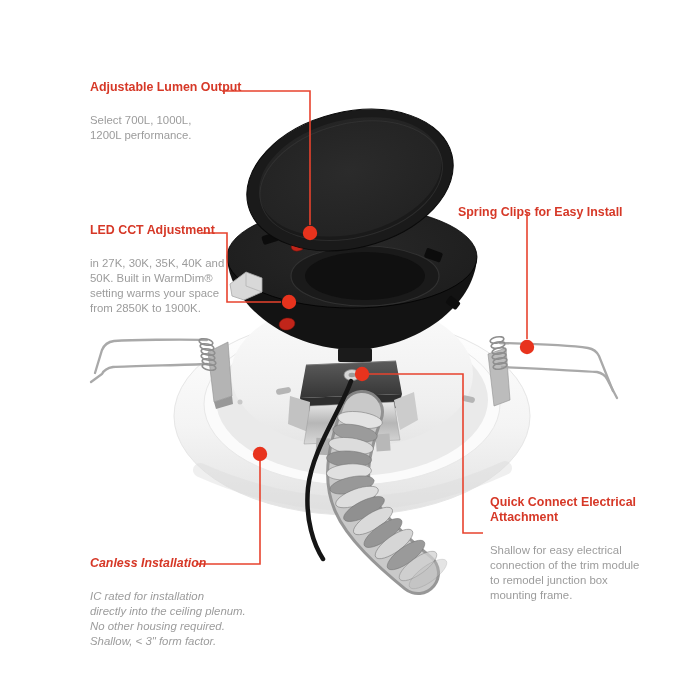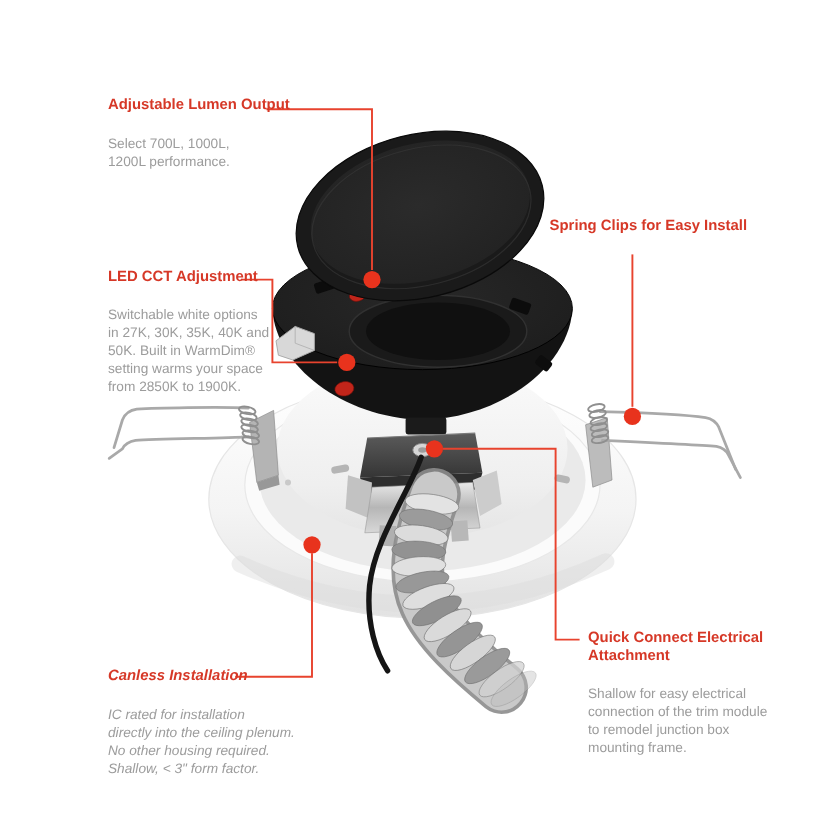--- a/index.html
+++ b/index.html
@@ -186,33 +186,32 @@
     <div class="co-title">Adjustable Lumen Output</div>
     <div class="co-body">
       <div>Select 700L, 1000L,</div>
       <div>1200L performance.</div>
     </div>
   </div>
 
   <div class="callout" style="left:90px;top:223px;">
     <div class="co-title">LED CCT Adjustment</div>
     <div class="co-body">
-      <div>Switchable white options</div>
       <div>in 27K, 30K, 35K, 40K and</div>
       <div>50K. Built in WarmDim®</div>
       <div>setting warms your space</div>
       <div>from 2850K to 1900K.</div>
     </div>
   </div>
 
-  <div class="callout" style="left:458px;top:181px;">
+  <div class="callout" style="left:458px;top:205px;">
     <div class="co-title">Spring Clips for Easy Install</div>
   </div>
 
-  <div class="callout" style="left:490px;top:524px;">
+  <div class="callout" style="left:490px;top:495px;">
     <div class="co-title">Quick Connect Electrical</div>
     <div class="co-title">Attachment</div>
     <div class="co-body">
       <div>Shallow for easy electrical</div>
       <div>connection of the trim module</div>
       <div>to remodel junction box</div>
       <div>mounting frame.</div>
     </div>
   </div>
 

